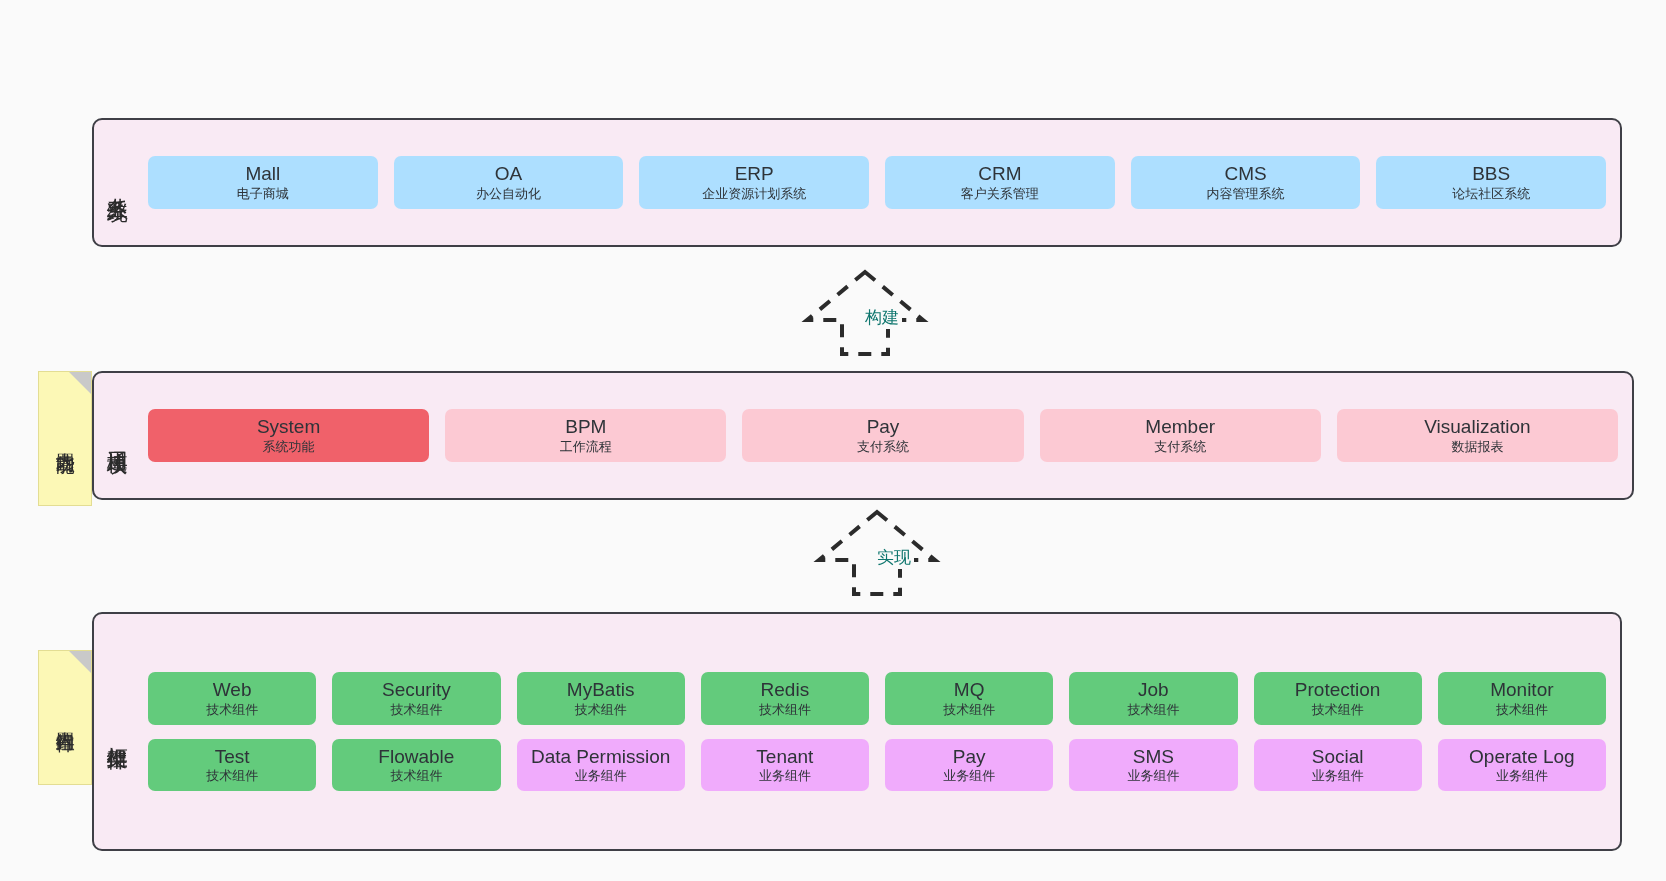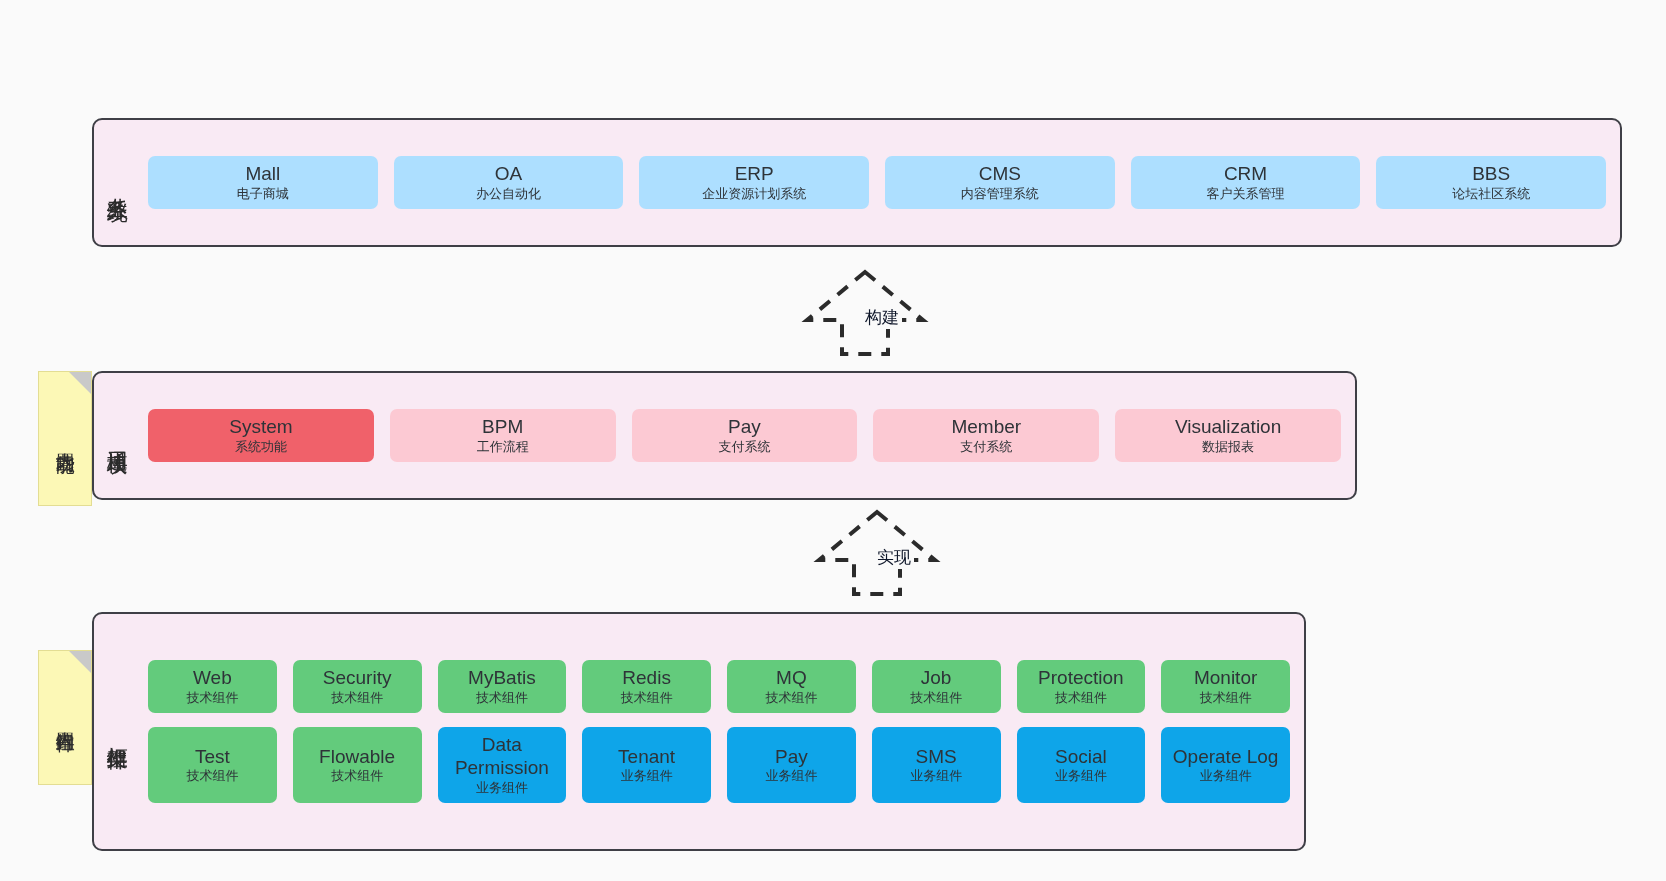--- a/index.html
+++ b/index.html
@@ -61,26 +61,26 @@
     padding: 6px 4px;
   }
   .card .t1 { font-size: 19px; }
   .card .t2 { font-size: 13px; }
 
   
   .c-blue       { background: #addfff; }
   .c-red        { background: #f0616a; }
   .c-pink       { background: #fcc9d3; justify-content: flex-end; }
   .c-green      { background: #63cb7c; }
-  .c-lightgreen { background: #0ea5e9; }
+  .c-lightgreen { background: #f0abfc; }
 
   
   #layer-business { left: 92px;  top: 118px; width: 1530px; height: 129px; }
-  #layer-modules  { left: 92px;  top: 371px; width: 1265px; height: 129px; }
-  #layer-framework{ left: 92px;  top: 612px; width: 1214px; height: 239px; }
+  #layer-modules  { left: 92px;  top: 371px; width: 1542px; height: 129px; }
+  #layer-framework{ left: 92px;  top: 612px; width: 1530px; height: 239px; }
 
   
   .note {
     position: absolute;
     background: #fcf8b6;
     border: 1px solid #e3dd93;
     display: flex;
     align-items: center;
     justify-content: center;
     font-size: 19px;
@@ -101,21 +101,21 @@
   }
   #note-functions  { left: 38px; top: 371px; width: 54px; height: 135px; }
   #note-components { left: 38px; top: 650px; width: 54px; height: 135px; }
 
   
   .uml { position: absolute; }
   .uml svg { display: block; overflow: visible; }
   .uml-label {
     position: absolute;
     font-size: 17px;
-    color: #0f172a;
+    color: #0f766e;
     background: #fafafa;
     padding: 0 3px;
     white-space: nowrap;
     user-select: none;
   }
   #arrow-build     { left: 800px; top: 268px; }
   #arrow-build .uml-label    { left: 62px; top: 38px; }
   #arrow-implement { left: 812px; top: 508px; }
   #arrow-implement .uml-label{ left: 62px; top: 38px; }
 </style>
@@ -134,26 +134,26 @@
         </div>
         <div class="card c-blue">
           <span class="t1">OA</span>
           <span class="t2">办公自动化</span>
         </div>
         <div class="card c-blue">
           <span class="t1">ERP</span>
           <span class="t2">企业资源计划系统</span>
         </div>
         <div class="card c-blue">
+          <span class="t1">CRM</span>
+          <span class="t2">客户关系管理</span>
+        </div>
+        <div class="card c-blue">
           <span class="t1">CMS</span>
           <span class="t2">内容管理系统</span>
-        </div>
-        <div class="card c-blue">
-          <span class="t1">CRM</span>
-          <span class="t2">客户关系管理</span>
         </div>
         <div class="card c-blue">
           <span class="t1">BBS</span>
           <span class="t2">论坛社区系统</span>
         </div>
       </div>
     </div>
   </div>
 
   <div class="uml" id="arrow-build">

